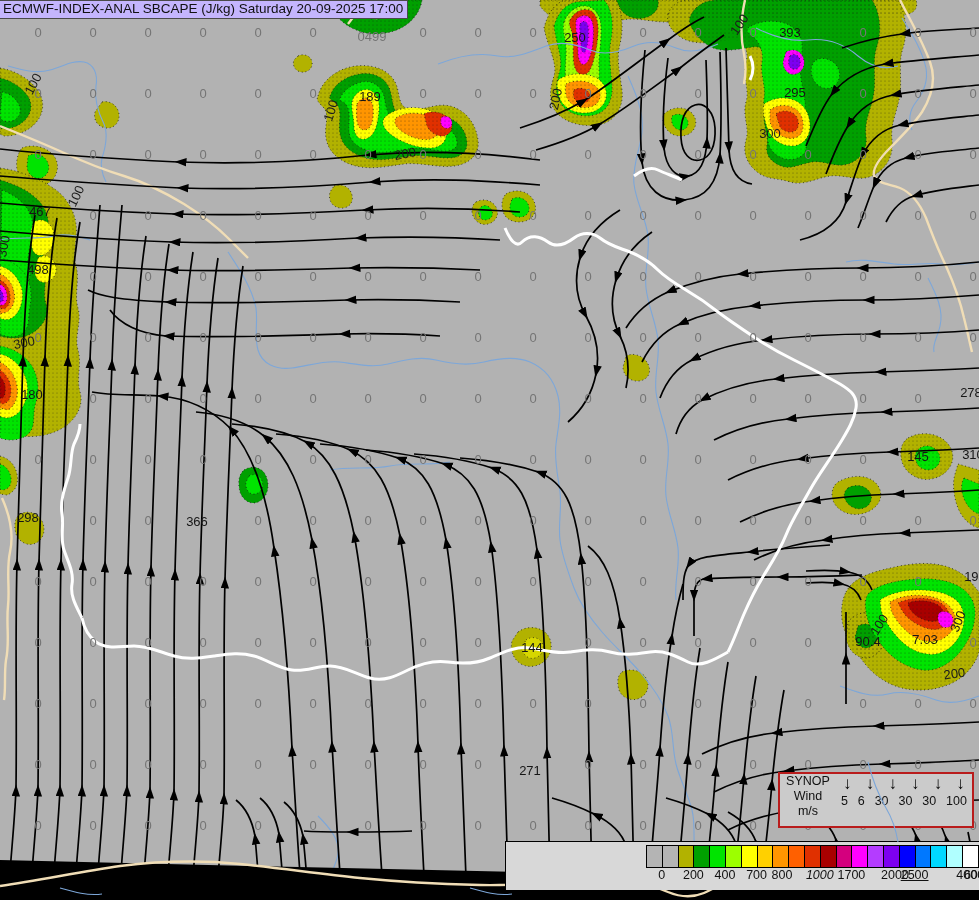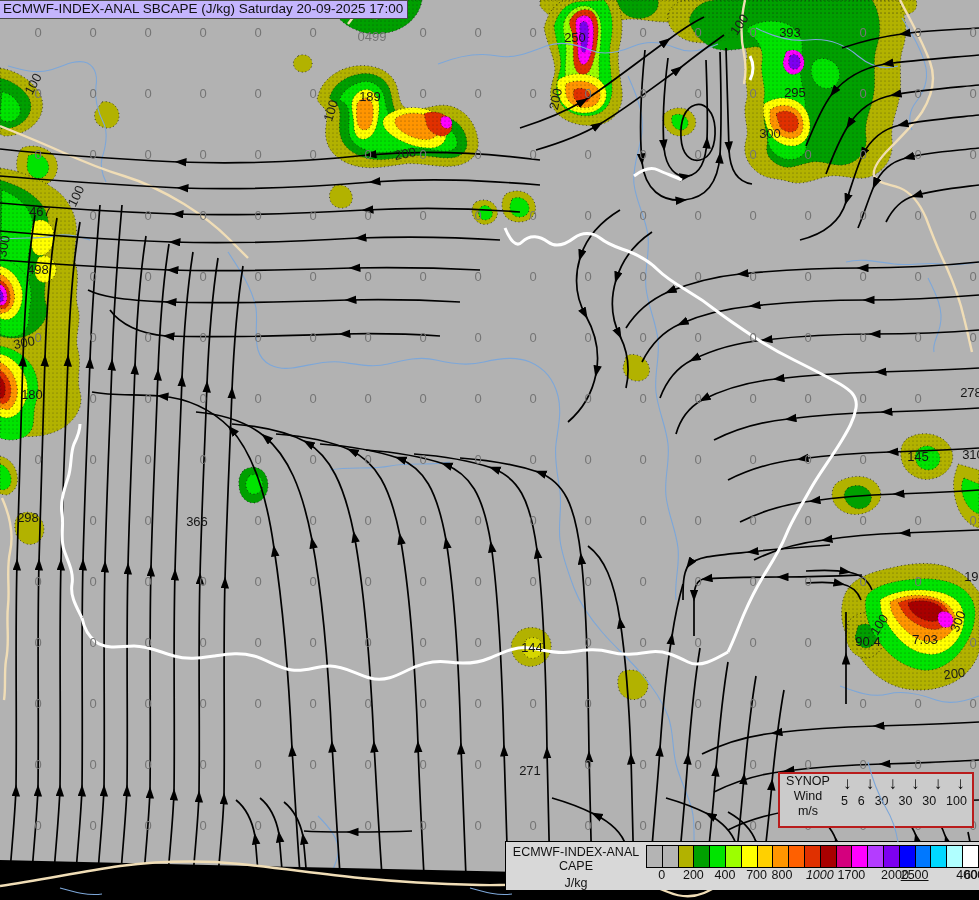--- a/index.html
+++ b/index.html
@@ -571,25 +571,20 @@
           <span>6</span>
           <span>30</span>
           <span>30</span>
           <span>30</span>
           <span>100</span>
         </div>
   </div>
 </div>
 
 <div id="capebox">
-  <div id="capetitle">
-    <div>ECMWF-INDEX-ANAL</div>
-    <div>CAPE</div>
-    <div id="capeunit">J/kg</div>
-  </div>
   <div id="capebar">
         <div class="sw" style="background: rgb(180, 180, 180);"></div>
         <div class="sw" style="background: rgb(180, 180, 180);"></div>
         <div class="sw" style="background: rgb(178, 178, 0);"></div>
         <div class="sw" style="background: rgb(0, 160, 0);"></div>
         <div class="sw" style="background: rgb(0, 228, 0);"></div>
         <div class="sw" style="background: rgb(156, 255, 0);"></div>
         <div class="sw" style="background: rgb(255, 255, 0);"></div>
         <div class="sw" style="background: rgb(255, 208, 0);"></div>
         <div class="sw" style="background: rgb(255, 149, 0);"></div>

